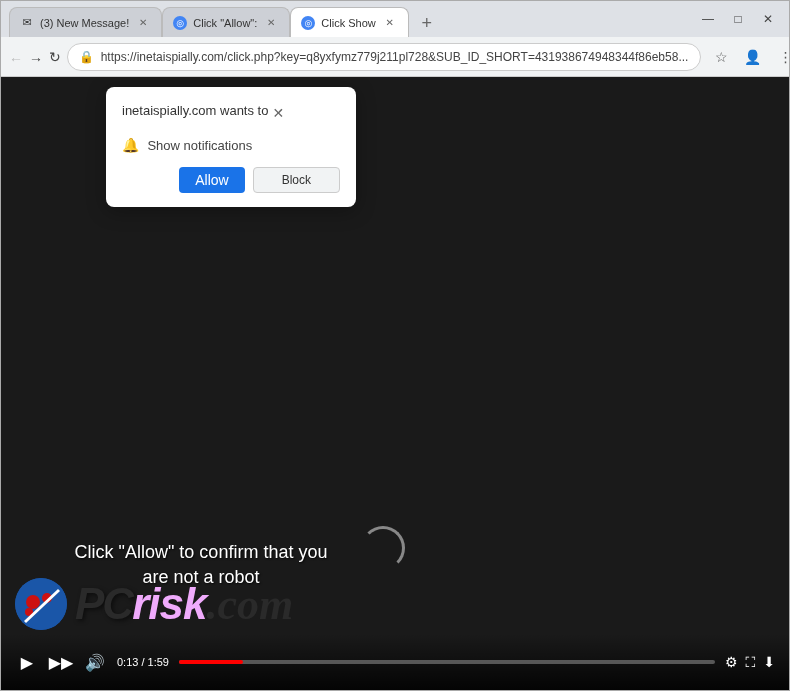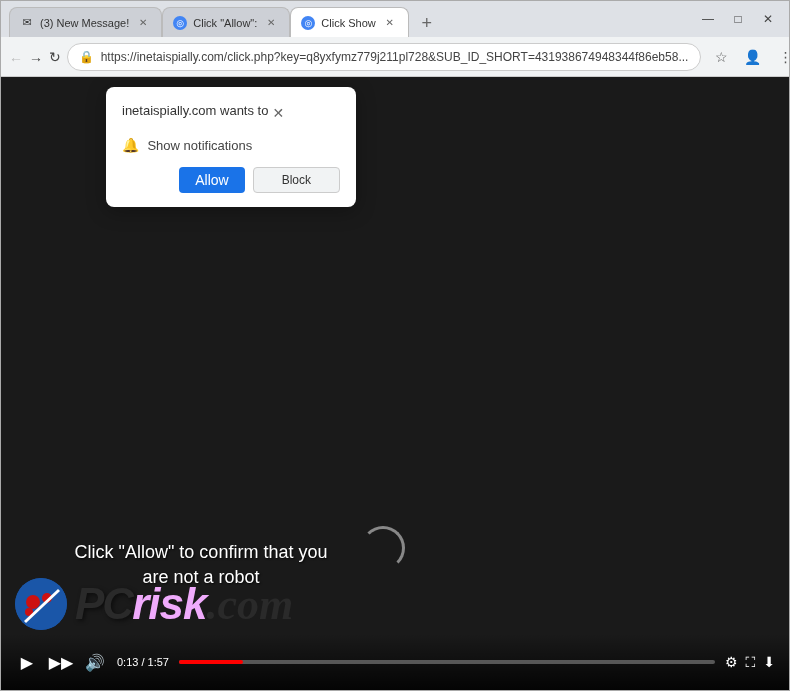--- a/index.html
+++ b/index.html
@@ -480,21 +480,21 @@
         <span class="pc-text">PC</span>
         <span class="risk-text">risk</span>
         <span class="com-text">.com</span>
       </div>
     </div>
 
     <div class="video-controls">
       <div class="vc-btn">▶</div>
       <div class="vc-btn">▶▶</div>
       <div class="vc-btn">🔊</div>
-      <span class="time-display">0:13 / 1:57</span>
+      <span class="time-display">0:13 / 1:59</span>
       <div class="progress-bar-container">
         <div class="progress-bar-fill"></div>
       </div>
       <div class="vc-right">
         <div class="vc-icon">⚙</div>
         <div class="vc-icon">⛶</div>
         <div class="vc-icon">⬇</div>
       </div>
     </div>
 

